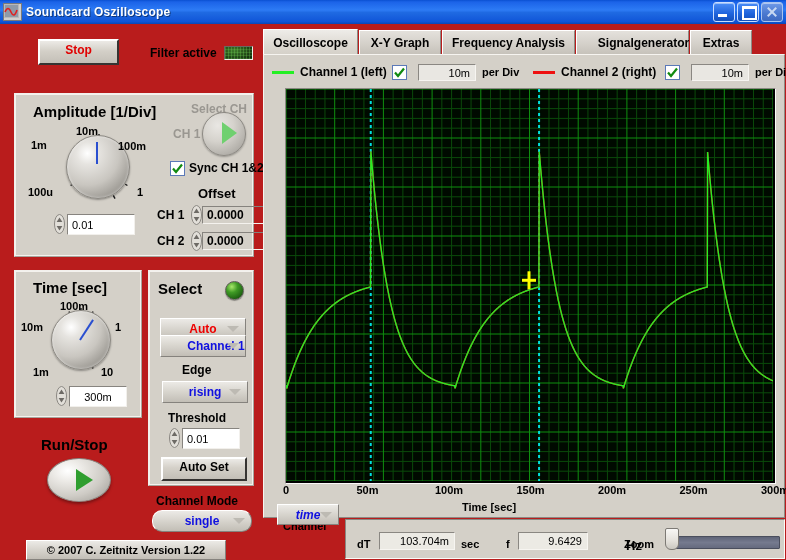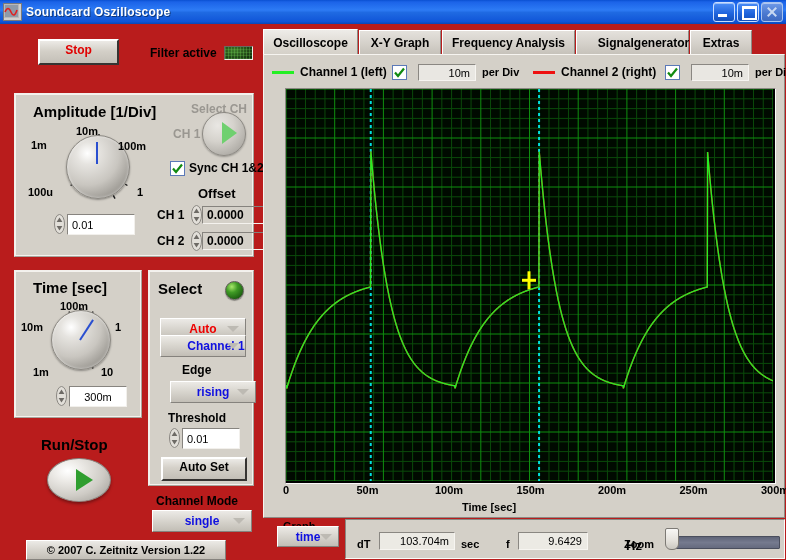--- a/index.html
+++ b/index.html
@@ -129,28 +129,28 @@
     border:1px solid #ffffff;border-right-color:#85827d;border-bottom-color:#85827d;
     display:flex;align-items:center;justify-content:center;cursor:pointer;}
   .ddown span{font-size:12px;font-weight:bold;}
   .ddown .arr{position:absolute;right:6px;top:7px;width:0;height:0;
     border-left:6px solid transparent;border-right:6px solid transparent;border-top:6px solid #bdbab3;}
   .ddown .arr::after{content:"";position:absolute;left:-5px;top:-6px;width:0;height:0;
     border-left:5px solid transparent;border-right:5px solid transparent;border-top:5px solid transparent;}
   #trig-mode{left:11px;top:35px;width:84px;margin-top:12px;}
   #trig-chan{left:11px;top:64px;width:84px;}
   #edge-label{left:33px;top:92px;font-size:12px;}
-  #trig-edge{left:21px;top:110px;width:84px;align-items:center;}
+  #trig-edge{left:13px;top:110px;width:84px;align-items:center;}
   #threshold-label{left:19px;top:140px;font-size:12px;}
   #thr-spin{position:absolute;left:20px;top:157px;}
   #thr-valbox{position:absolute;left:33px;top:157px;width:52px;height:19px;}
   #autoset-button{position:absolute;left:12px;top:186px;width:82px;height:20px;font-size:12px;line-height:16px;}
 
   #chanmode-label{left:156px;top:494px;font-size:12px;}
-  #chanmode-dd{left:152px;top:510px;width:98px;}
+  #chanmode-dd{left:152px;top:510px;width:98px;border-radius:10px;}
 
   #copyright-box{position:absolute;left:26px;top:540px;width:198px;height:18px;
     background:linear-gradient(to bottom,#eceae6,#d7d4cd 50%,#c2beb6);
     border:1px solid #ffffff;border-right-color:#85827d;border-bottom-color:#85827d;
     display:flex;align-items:center;justify-content:center;font-size:11px;font-weight:bold;}
 
   
   #tabstrip{position:absolute;left:263px;top:30px;width:520px;height:26px;}
   .tab{position:absolute;top:0;height:25px;box-sizing:border-box;
     background:linear-gradient(to bottom,#e4e1dc,#d3cfc8 60%,#c6c2ba);
@@ -180,21 +180,21 @@
   #plot-frame{position:absolute;left:285px;top:88px;width:489px;height:394px;
     border:1px solid #8a8782;border-right-color:#fbfaf8;border-bottom-color:#fbfaf8;background:#000;}
   #plot-svg{display:block;}
 
   #xaxis{position:absolute;left:285px;top:484px;width:489px;height:16px;}
   .xtick{position:absolute;top:0;font-size:11px;font-weight:bold;color:#000;transform:translateX(-50%);}
   #xaxis-title{left:489px;top:501px;font-size:11px;}
 
   
   #cursor-label{left:283px;top:520px;font-size:11px;font-weight:bold;}
-  #cursor-dd{left:277px;top:526px;width:60px;height:19px;}
+  #cursor-dd{left:277px;top:504px;width:60px;height:19px;font-style:italic;}
   #cursorbar{position:absolute;left:345px;top:519px;width:438px;height:38px;
     border:1px solid #8a8782;border-right-color:#fbfaf8;border-bottom-color:#fbfaf8;background:#d4d0c8;}
   #dt-label{left:357px;top:538px;font-size:11px;font-weight:bold;}
   #dt-value{position:absolute;left:379px;top:532px;width:76px;height:18px;
     background:#eceae4;border:1px solid #8a8782;border-right-color:#f7f5f1;border-bottom-color:#f7f5f1;
     font-size:11px;display:flex;align-items:center;justify-content:flex-end;padding-right:5px;box-sizing:border-box;}
   #dt-unit{left:461px;top:538px;font-size:11px;font-weight:bold;}
   #f-label{left:506px;top:538px;font-size:11px;font-weight:bold;}
   #f-value{position:absolute;left:518px;top:532px;width:70px;height:18px;
     background:#eceae4;border:1px solid #8a8782;border-right-color:#f7f5f1;border-bottom-color:#f7f5f1;
@@ -544,21 +544,21 @@
       <div class="xtick" style="left: 1px;">0</div>
       <div class="xtick" style="left: 82.5px;">50m</div>
       <div class="xtick" style="left: 164px;">100m</div>
       <div class="xtick" style="left: 245.5px;">150m</div>
       <div class="xtick" style="left: 327px;">200m</div>
       <div class="xtick" style="left: 408.5px;">250m</div>
       <div class="xtick" style="left: 490px;">300m</div>
     </div>
   <div class="lbl" id="xaxis-title" style="transform:translateX(-50%);">Time [sec]</div>
 
-  <div class="lbl" id="cursor-label">Graph</div>
+  <div class="lbl" id="cursor-label">Channel</div>
   <div class="ddown" id="cursor-dd">
     <span style="color:#1010e0;">time</span>
     <div class="arr"></div>
   </div>
   <div id="cursorbar"></div>
   <div class="lbl" id="dt-label">dT</div>
   <div id="dt-value">103.704m</div>
   <div class="lbl" id="dt-unit">sec</div>
   <div class="lbl" id="f-label">f</div>
   <div id="f-value">9.6429</div>

